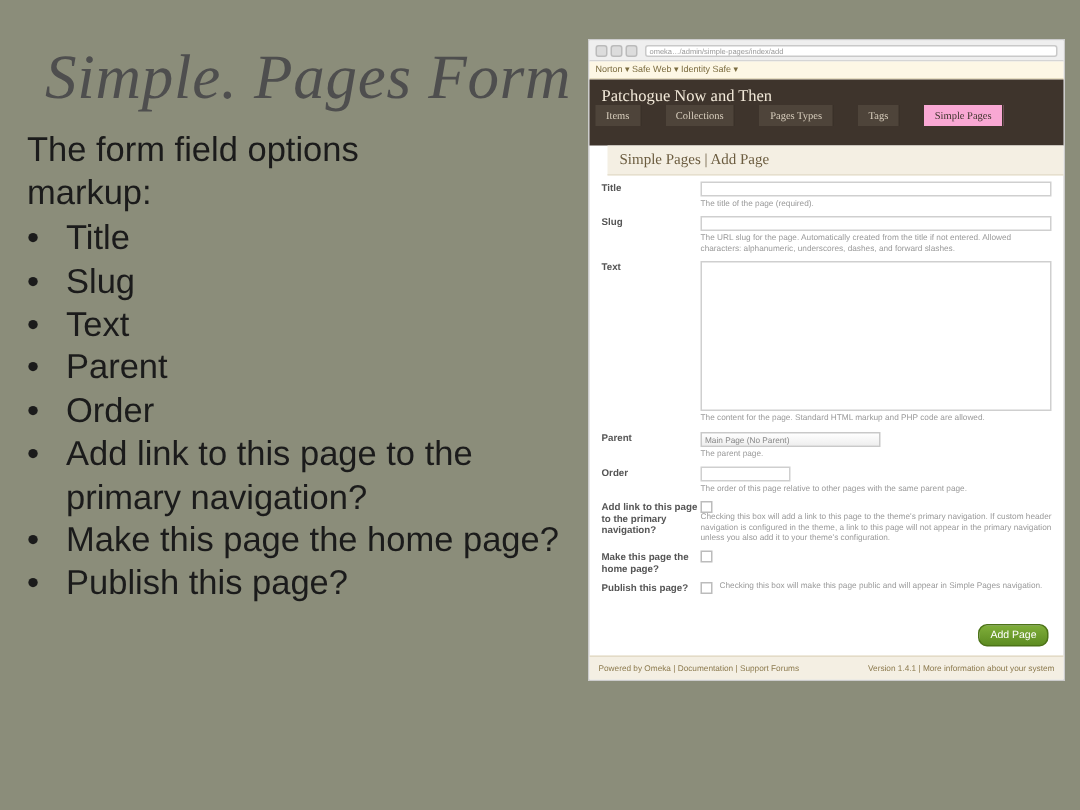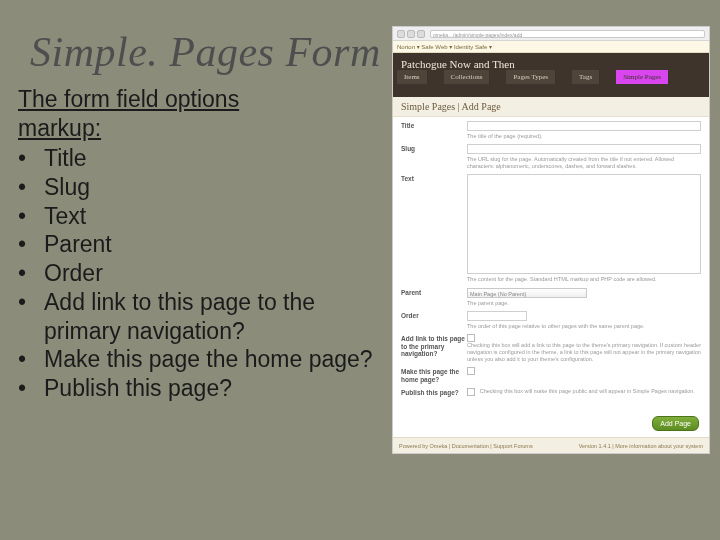--- a/index.html
+++ b/index.html
@@ -16,21 +16,20 @@
     color: #4e4e4e;
     padding: 28px 0 10px 30px;
     letter-spacing: 0.5px;
     font-style: italic;
   }
   .intro {
     font-family: Arial, sans-serif;
     font-size: 23px;
     color: #1b1b1b;
     padding: 0 0 2px 18px;
-    text-decoration: underline;
   }
   ul.bullets {
     list-style: none;
     padding: 0 0 0 18px;
   }
   ul.bullets li {
     display: flex;
     align-items: flex-start;
     font-size: 23px;
     color: #1b1b1b;
@@ -69,26 +68,26 @@
     height: 44px; background: #3e342c;
     color: #f2e9d9; font-family: Georgia, serif;
   }
   .shot .sitehead .sitetitle { font-size: 11px; padding: 5px 8px 0; }
   .shot .sitehead .tabs { display: flex; gap: 16px; margin-top: 0; padding-left: 4px; }
   .shot .sitehead .tabs .tab {
     background: #4e443a; color: #d9cfbe;
     font-size: 7px; padding: 3px 7px;
     border-right: 1px solid #3a3129;
   }
-  .shot .sitehead .tabs .tab.active { background: #d946ef; color: #3e342c; }
+  .shot .sitehead .tabs .tab.active { background: #f9a8d4; color: #3e342c; }
   .shot .pagetitle {
     background: #f4efe3;
     font-family: Georgia, serif;
     font-size: 10px; color: #6b5c3f;
-    padding: 4px 8px; border-bottom: 1px solid #e6dfce;
+    padding: 4px 8px; border-bottom: 1px solid #e6dfce; margin-left: 12px;
   }
   .shot .formarea { padding: 4px 8px 4px 8px; font-size: 6px; color: #6b6b6b; }
   .shot .row { display: flex; margin-bottom: 4px; }
   .shot .row .lab { width: 66px; font-weight: bold; font-size: 6.5px; color: #555; padding-top: 1px; line-height: 1.2; }
   .shot .row .ctl { flex: 1; }
   .shot .row .ctl .inp { border: 1px solid #cfcfcf; height: 10px; background: #fff; margin-bottom: 2px; }
   .shot .row .ctl .ta { border: 1px solid #cfcfcf; height: 100px; background: #fff; margin-bottom: 2px; }
   .shot .row .ctl .sel { border: 1px solid #c9c9c9; height: 10px; width: 120px; background: linear-gradient(#fff,#eee); margin-bottom: 2px; font-size: 5.5px; line-height: 10px; padding-left: 2px; color: #888; }
   .shot .row .ctl .hint { font-size: 5.5px; color: #9a9a9a; line-height: 1.3; }
   .shot .row .ctl .chk { width: 8px; height: 8px; border: 1px solid #bcbcbc; display: inline-block; background: #fff; vertical-align: top; margin-right: 3px; }

